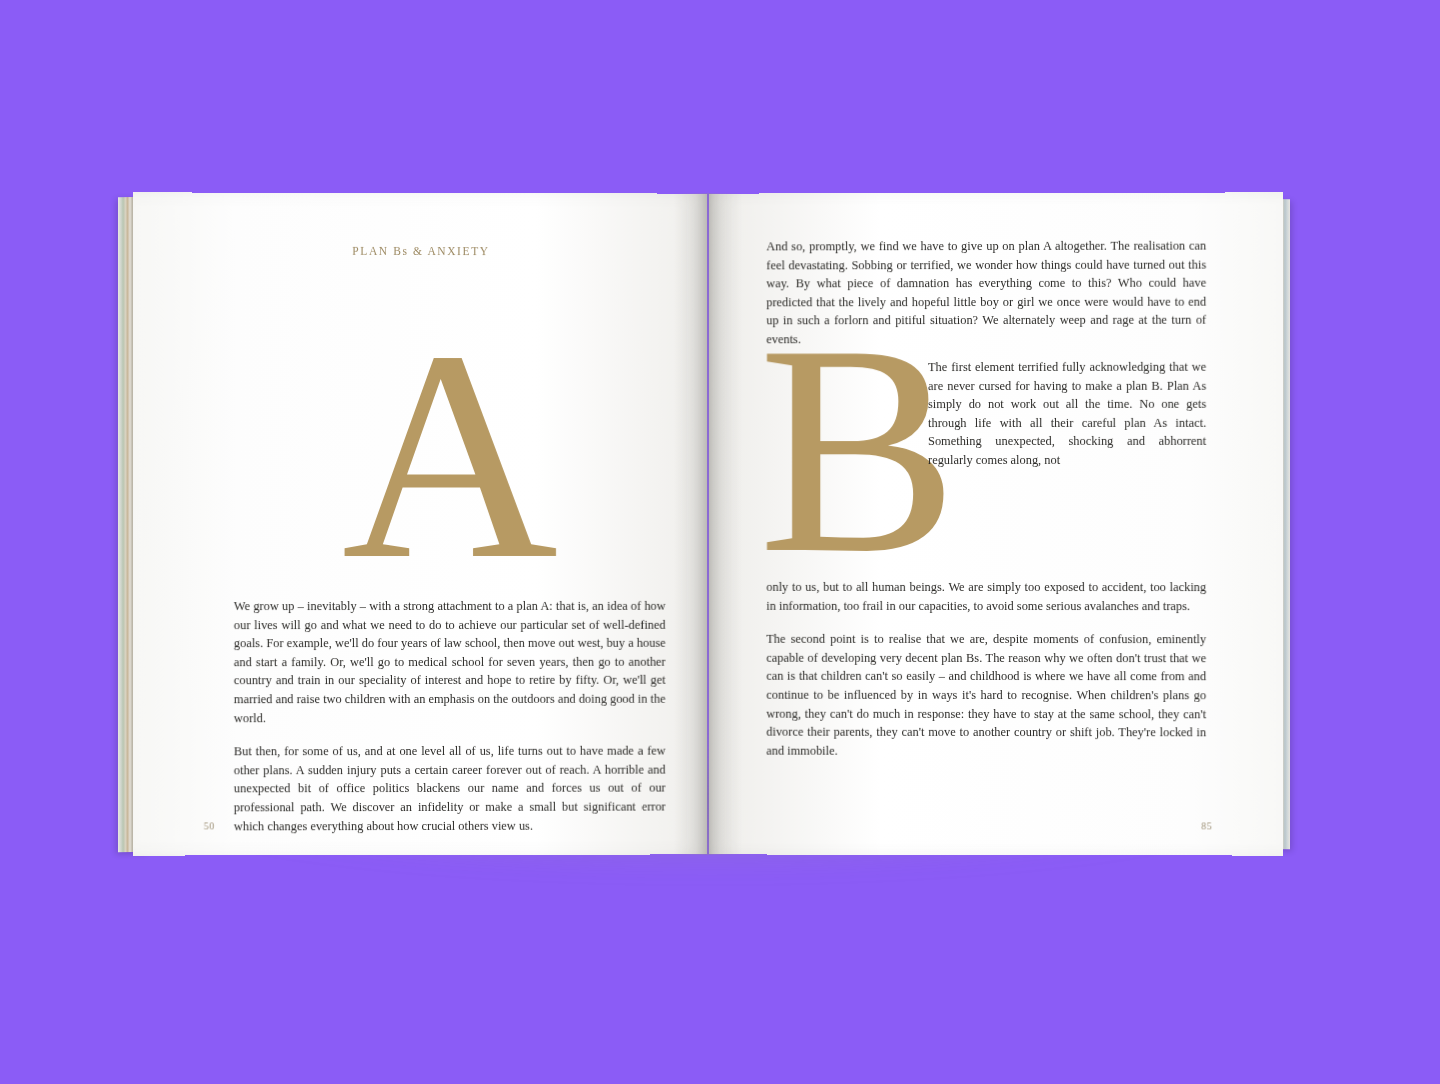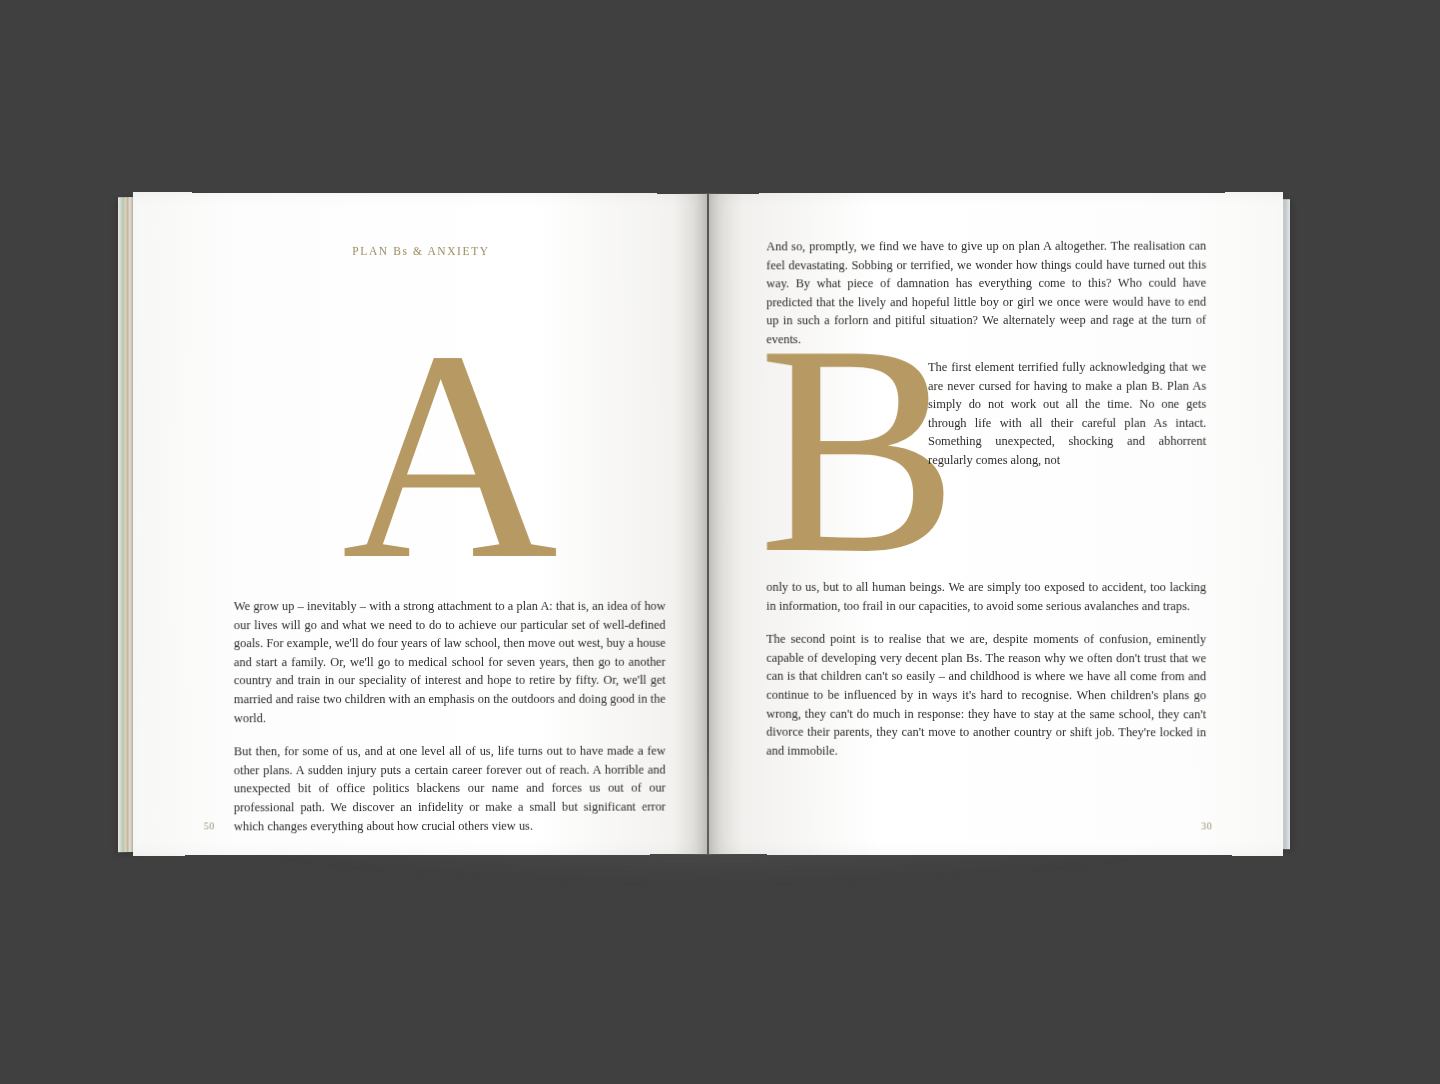--- a/index.html
+++ b/index.html
@@ -9,21 +9,21 @@
     width: 1440px;
     height: 1084px;
     overflow: hidden;
     font-family: "Liberation Serif", serif;
   }
 
   .scene {
     position: relative;
     width: 1440px;
     height: 1084px;
-    background: #404040;
+    background: #8b5cf6;
   }
 
   
   .book {
     position: absolute;
     left: 118px;
     top: 193px;
     width: 1172px;
     height: 668px;
   }
@@ -254,19 +254,19 @@
 
       <div class="col right-wrap-col">
         <p>The first element terrified fully acknowledging that we are never cursed for having to make a plan B. Plan As simply do not work out all the time. No one gets through life with all their careful plan As intact. Something unexpected, shocking and abhorrent regularly comes along, not</p>
       </div>
 
       <div class="col right-bottom">
         <p>only to us, but to all human beings. We are simply too exposed to accident, too lacking in information, too frail in our capacities, to avoid some serious avalanches and traps.</p>
         <p>The second point is to realise that we are, despite moments of confusion, eminently capable of developing very decent plan Bs. The reason why we often don't trust that we can is that children can't so easily – and childhood is where we have all come from and continue to be influenced by in ways it's hard to recognise. When children's plans go wrong, they can't do much in response: they have to stay at the same school, they can't divorce their parents, they can't move to another country or shift job. They're locked in and immobile.</p>
       </div>
 
-      <div class="folio folio-right">30</div>
+      <div class="folio folio-right">85</div>
     </div>
 
     <div class="gutter"></div>
 
   </div>
 </div>
 
 </body></html>

